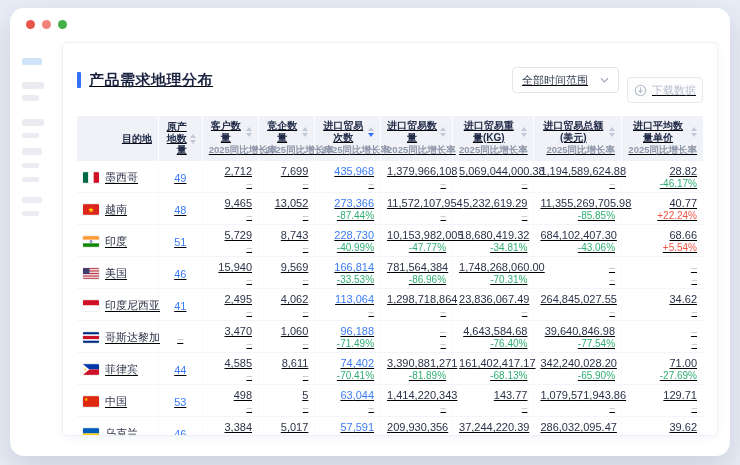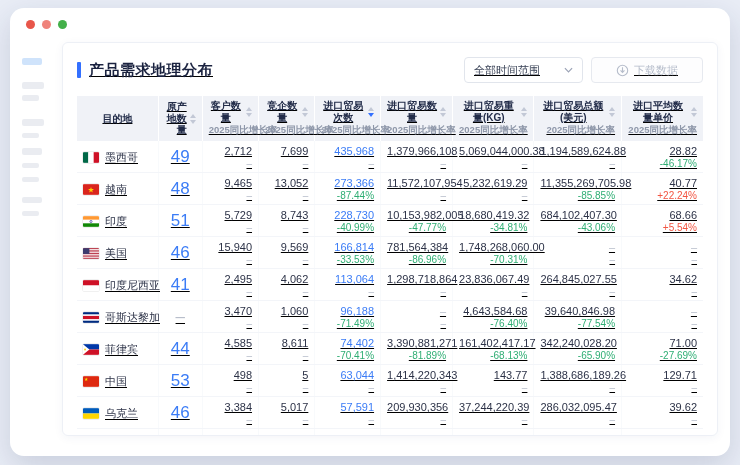--- a/index.html
+++ b/index.html
@@ -18,29 +18,29 @@
   .sk.active { background:#cfe3fb; }
   .main { flex:1; padding:2px 12px 20px 0; min-width:0; }
   .card { height:100%; background:#fff; border:1px solid #edf0f6; border-radius:6px;
           box-shadow:0 2px 10px rgba(40,60,110,.05); padding:14px 14px 0; overflow:hidden;text-decoration:underline; }
 
   .card-head { display:flex; align-items:center; margin-bottom:13px; }
   .accent { width:4px; height:16px; background:#3370ff; border-radius:1px; margin-right:8px; }
   .card-title { font-size:15px; font-weight:bold; color:#1b2340; letter-spacing:.5px; }
   .spacer { flex:1; }
   .select { height:26px; border:1px solid #e1e5ec; border-radius:4px; padding:0 9px;
-            font-size:11px; color:#3a4357; display:flex; align-items:center; gap:24px; cursor:pointer; background:#fff; }
-  .dl-btn { height:26px; border:1px solid #e6e9ef; border-radius:4px; padding:0 24px; margin-left:8px;
-            font-size:11px; color:#b6bdcb; display:flex; align-items:center; gap:5px; background:#fdfdfe; }
+            font-size:11px; color:#3a4357; display:flex; align-items:center; gap:12px; cursor:pointer; background:#fff; }
+  .dl-btn { height:26px; border:1px solid #e6e9ef; border-radius:4px; padding:0 6px; margin-left:8px;
+            font-size:11px; color:#b6bdcb; display:flex; align-items:center; gap:5px; background:#fdfdfe;margin-top:20px; }
 
   table { width:100%; border-collapse:collapse; table-layout:fixed; }
   thead th { background:#f0f2f7; border-right:1px solid #fff; padding:4px 6px; height:34px; vertical-align:middle; }
   thead th:last-child { border-right:none; }
   .line1 { display:flex; align-items:center; gap:3px; }
-  .al-left  .line1 { justify-content:center; }
+  .al-left  .line1 { justify-content:flex-end; }
   .al-center .line1 { justify-content:center; }
   .al-right .line1 { }
   .h-title { font-size:10px; font-weight:bold; color:#222c49; line-height:1.15; }
   .h-sub { font-size:9.5px; color:#8e97a9; margin-top:1px; white-space:nowrap; }
   .al-right .h-sub { text-align:right; }
   th.wrap .h-title { max-width:34px; text-align:right; }
   .sorter { display:flex; flex-direction:column; align-items:center; flex:none; }
   .car { width:0; height:0; border-left:3px solid transparent; border-right:3px solid transparent; }
   .car.up { border-bottom:4px solid #c2c8d6; }
   .car.down { border-top:4px solid #c2c8d6; margin-top:2px; }
@@ -50,21 +50,21 @@
   tbody td:last-child { border-right:none; }
   .val { font-size:11px; color:#2c3247; text-align:right; line-height:14px; white-space:nowrap; }
   .val.link { color:#3b7cf6; }
   .val.dash, .sub.dash { color:#b7bdca; }
   .sub { font-size:10px; text-align:right; line-height:12px; white-space:nowrap; }
   .sub.green { color:#2fae74; } .sub.red { color:#f25542; }
   td.dest { text-align:left; white-space:nowrap; }
   td.dest .country { font-size:11px; color:#2c3247; vertical-align:middle; }
   td.dest svg { vertical-align:middle; margin-right:6px; border-radius:1px; box-shadow:0 0 0 .5px rgba(0,0,0,.12); }
   td.origin { text-align:center; }
-  td.origin span { font-size:17px; color:#3b7cf6; }
+  td.origin span { font-size:11px; color:#3b7cf6; }
   td.origin span.dash { color:#b7bdca; }
 </style>
 </head>
 <body>
 
 <div class="window">
   <div class="titlebar">
     <span class="dot r"></span>
     <span class="dot y"></span>
     <span class="dot g"></span>
@@ -482,21 +482,21 @@
                 </td>
                 <td>
                   <div class="val">1,414,220,343</div>
                   <div class="sub dash">–</div>
                 </td>
                 <td>
                   <div class="val">143.77</div>
                   <div class="sub dash">–</div>
                 </td>
                 <td>
-                  <div class="val">1,388,686,189.26</div>
+                  <div class="val">1,079,571,943.86</div>
                   <div class="sub dash">–</div>
                 </td>
                 <td>
                   <div class="val">129.71</div>
                   <div class="sub dash">–</div>
                 </td>
               </tr>
               <tr>
                 <td class="dest"><svg width="16" height="11" viewBox="0 0 15 10">
                     <rect width="15" height="5" fill="#005bbb"></rect>

